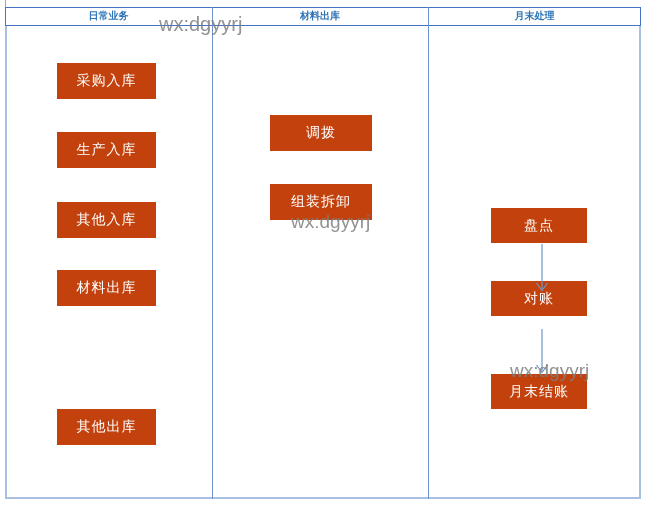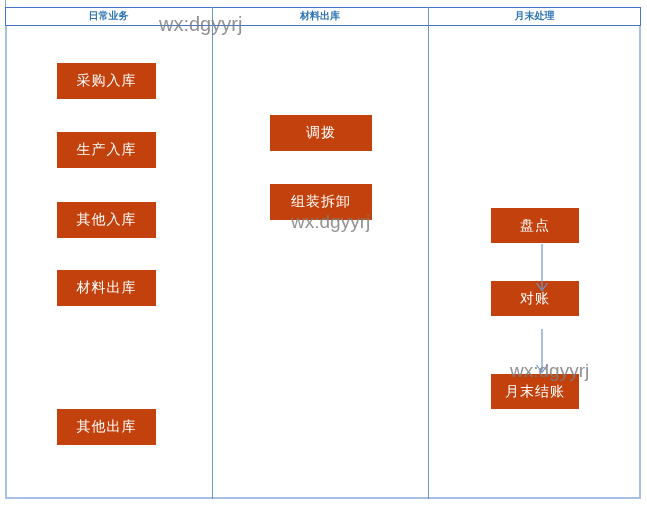--- a/index.html
+++ b/index.html
@@ -70,21 +70,21 @@
     z-index: 4;
   }
   
   .c1 { left: 57px; width: 99px; height: 36px; }
   .b10 { top: 63px; }  .b11 { top: 132px; } .b12 { top: 202px; }
   .b13 { top: 270px; } .b14 { top: 340px; } .b15 { top: 409px; }
   
   .c2 { left: 270px; width: 102px; height: 36px; }
   .b20 { top: 115px; } .b21 { top: 184px; } .b22 { top: 251px; }
   
-  .c3 { left: 491px; width: 88px; height: 35px; font-family: Liberation Mono, monospace; }
+  .c3 { left: 491px; width: 96px; height: 35px; font-family: Liberation Mono, monospace; }
   .b30 { top: 208px; } .b31 { top: 281px; } .b32 { top: 374px; }
   
   .arrows {
     position: absolute;
     left: 0; top: 0;
     width: 647px; height: 507px;
     pointer-events: none;
     z-index: 5;
   }
   

